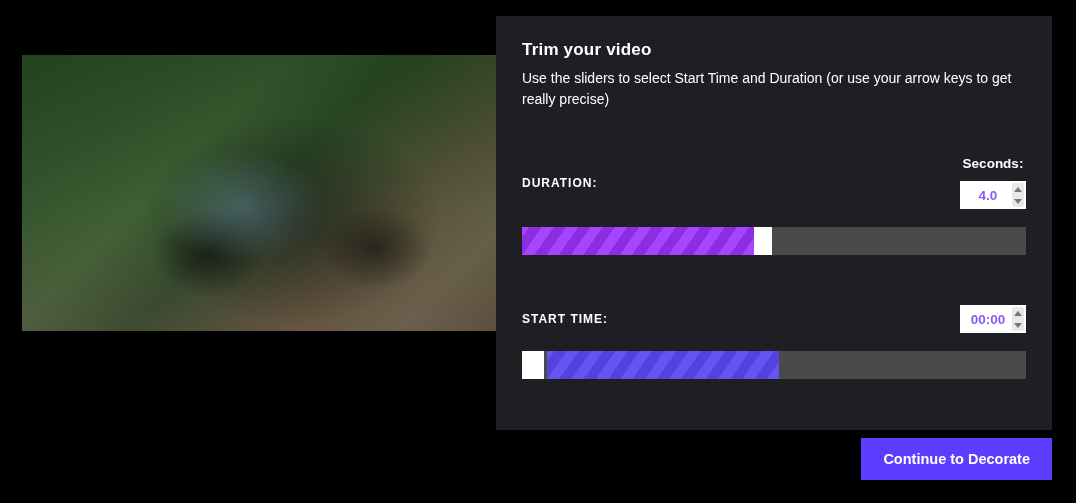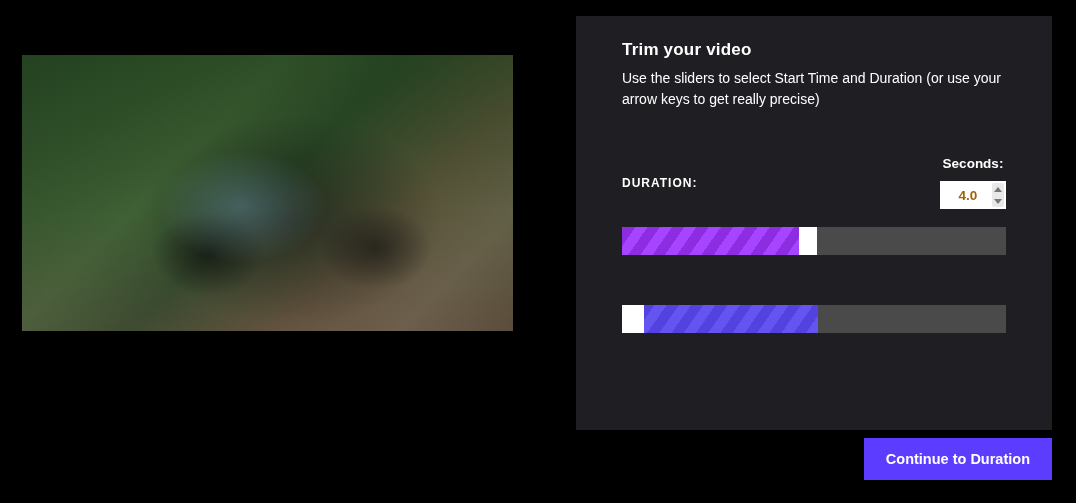--- a/index.html
+++ b/index.html
@@ -28,24 +28,24 @@
         radial-gradient(ellipse 120px 80px at 45% 55%, rgba(130,170,210,0.35), transparent 70%),
         radial-gradient(ellipse 200px 140px at 55% 60%, rgba(20,20,20,0.55), transparent 75%),
         radial-gradient(ellipse 80px 60px at 38% 72%, rgba(10,10,10,0.6), transparent 70%),
         radial-gradient(ellipse 80px 60px at 72% 70%, rgba(10,10,10,0.55), transparent 70%),
         linear-gradient(180deg, rgba(30,60,25,0.6) 0%, rgba(40,70,30,0.3) 55%, rgba(90,75,60,0.4) 100%);
     }
     .panel {
       position: absolute;
       right: 24px;
       top: 16px;
-      width: 476px;
+      width: 556px;
       height: 414px;
       background: #1f1f23;
-      padding: 24px 46px;
+      padding: 24px 26px;
       color: #fff;
     }
     .panel-title {
       font-size: 17px;
       font-weight: 800;
       margin-bottom: 8px;
       letter-spacing: 0.2px;
     }
     .panel-desc {
       font-size: 14px;
@@ -78,21 +78,21 @@
       width: 66px;
       height: 28px;
       background: #fff;
       border: none;
       display: flex;
       align-items: center;
       position: relative;
       padding: 0 18px 0 8px;
     }
     .num-input-val {
-      color: #a16207;
+      color: #8b5cf6;
       font-size: 13.5px;
       font-weight: 600;
       text-align: center;
       flex: 1;
     }
     .spinner {
       position: absolute;
       right: 2px;
       top: 2px;
       bottom: 2px;
@@ -190,19 +190,39 @@
           </div>
         </div>
       </div>
     </div>
   </div>
   <div class="slider slider-duration">
     <div class="slider-fill"></div>
     <div class="slider-handle"></div>
   </div>
 
+  <div class="control-row">
+    <span class="control-label">START TIME:</span>
+    <div class="value-group">
+      <div class="num-input">
+        <span class="num-input-val">00:00</span>
+        <div class="spinner">
+          <div class="spinner-btn">
+            <svg width="8" height="5" viewBox="0 0 8 5">
+                <path d="M0 5 L4 0 L8 5 Z" fill="#777"></path>
+              </svg>
+          </div>
+          <div class="spinner-btn">
+            <svg width="8" height="5" viewBox="0 0 8 5">
+                <path d="M0 0 L4 5 L8 0 Z" fill="#777"></path>
+              </svg>
+          </div>
+        </div>
+      </div>
+    </div>
+  </div>
   <div class="slider slider-start">
     <div class="slider-fill"></div>
     <div class="slider-handle"></div>
   </div>
 </div>
 
-<button class="continue-btn">Continue to Duration</button>
+<button class="continue-btn">Continue to Decorate</button>
 
 </body></html>

